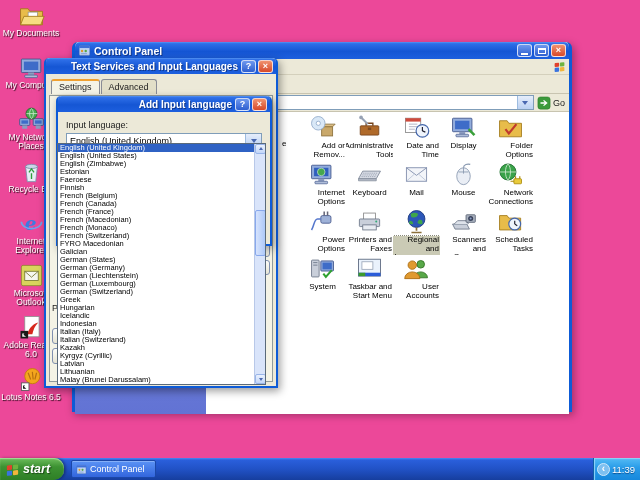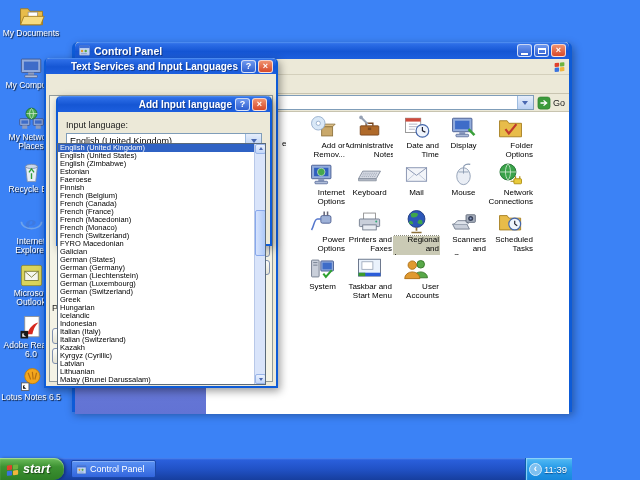--- a/index.html
+++ b/index.html
@@ -1,16 +1,16 @@
 <!DOCTYPE html>
 <html><head>
 <meta charset="utf-8">
 <style>
   html,body{margin:0;padding:0;background:#000;}
-  .screen{position:relative;width:640px;height:480px;overflow:hidden;background:#3b82f6;
+  .screen{position:relative;width:640px;height:480px;overflow:hidden;background:#ec4899;
           font-family:"Liberation Sans",sans-serif;-webkit-font-smoothing:antialiased;}
   .ic{display:block;width:100%;height:100%;}
 
   
   .desk-icons{position:absolute;left:0;top:2px;width:62px;display:flex;flex-direction:column;align-items:center;z-index:1;}
   .desk-icon{width:62px;height:50px;margin-bottom:2px;display:flex;flex-direction:column;align-items:center;cursor:default;}
   .di-glyph{width:27px;height:27px;}
   .di-label{font-size:8.5px;line-height:9px;color:#fff;text-align:center;max-width:60px;
             text-shadow:1px 1px 1px rgba(0,0,0,.85);}
 
@@ -87,21 +87,21 @@
   .lb-sb{position:absolute;right:0;top:0;width:11px;height:240px;background:#D9E4FA;border-left:1px solid #B8C8E8;box-sizing:border-box;}
   .sb-btn{position:absolute;left:0;width:11px;height:10px;box-sizing:border-box;border:1px solid #98B4E8;border-radius:2px;
           background:linear-gradient(180deg,#EAF1FE,#C2D6F8);display:flex;align-items:center;justify-content:center;cursor:pointer;}
   .sb-up{top:0;} .sb-down{bottom:0;}
   .sb-btn .t-up{width:0;height:0;border:2.5px solid transparent;border-bottom:3.5px solid #4A68B0;margin-bottom:2.5px;}
   .sb-btn .t-dn{width:0;height:0;border:2.5px solid transparent;border-top:3.5px solid #4A68B0;margin-top:2.5px;}
   .sb-thumb{position:absolute;left:0;top:66px;width:11px;height:46px;box-sizing:border-box;border:1px solid #88A8EC;border-radius:2px;
             background:linear-gradient(90deg,#D6E3FD,#AEC9F9);cursor:grab;}
 
   
-  .taskbar{position:absolute;left:0;bottom:0;width:572px;height:22px;z-index:50;display:flex;align-items:center;
+  .taskbar{position:absolute;left:0;bottom:0;width:640px;height:22px;z-index:50;display:flex;align-items:center;
     background:linear-gradient(180deg,#4E86F0 0px,#2A5FDC 2px,#2152C6 50%,#163E9E 100%);}
   .start-btn{height:22px;width:64px;flex:none;border-radius:0 10px 10px 0;display:flex;align-items:center;gap:3px;
     padding:0 8px 0 5px;box-sizing:border-box;cursor:pointer;
     background:linear-gradient(180deg,#6FBE5E 0%,#3D9232 40%,#2E7F26 100%);
     box-shadow:inset 0 1px 1px #A8DC98,2px 0 3px rgba(0,0,0,.35);}
   .start-flag{width:15px;height:15px;flex:none;}
   .start-label{font-size:12.5px;font-weight:bold;font-style:italic;color:#fff;text-shadow:1px 1px 1px #1C4A16;}
   .tasks{flex:1;display:flex;align-items:center;padding-left:7px;gap:3px;}
   .task-btn{width:85px;height:18px;border-radius:2px;border:1px solid #1B47A8;box-sizing:border-box;cursor:pointer;
     background:linear-gradient(180deg,#5B93F5,#3265DD);display:flex;align-items:center;gap:3px;padding:0 4px;
@@ -414,21 +414,21 @@
               </svg>
             </span>
             <span class="cp-label">Add or Remov...</span>
           </div>
           <div class="cp-item">
             <span class="cp-glyph">
               <svg class="ic">
                 <use href="#i-administrative-tools"></use>
               </svg>
             </span>
-            <span class="cp-label">Administrative Notes</span>
+            <span class="cp-label">Administrative Tools</span>
           </div>
           <div class="cp-item">
             <span class="cp-glyph">
               <svg class="ic">
                 <use href="#i-date-time"></use>
               </svg>
             </span>
             <span class="cp-label">Date and Time</span>
           </div>
           <div class="cp-item">
@@ -555,20 +555,24 @@
     </div>
   </div>
 
   <div class="dlg ts-dlg">
     <div class="titlebar">
       <span class="tb-title">Text Services and Input Languages</span>
       <span class="tb-btns">
         <span class="tbb">?</span>
         <span class="tbb close">×</span>
       </span>
+    </div>
+    <div class="tabs">
+      <span class="tab active">Settings</span>
+      <span class="tab">Advanced</span>
     </div>
     <div class="tab-panel">
       <button class="xp-btn side-btn b1"></button>
       <button class="xp-btn side-btn b2"></button>
       <button class="xp-btn side-btn b3"></button>
       <span class="pre-frag">Pre</span>
       <button class="xp-btn bottom-btn p1"></button>
       <button class="xp-btn bottom-btn p2"></button>
     </div>
   </div>

